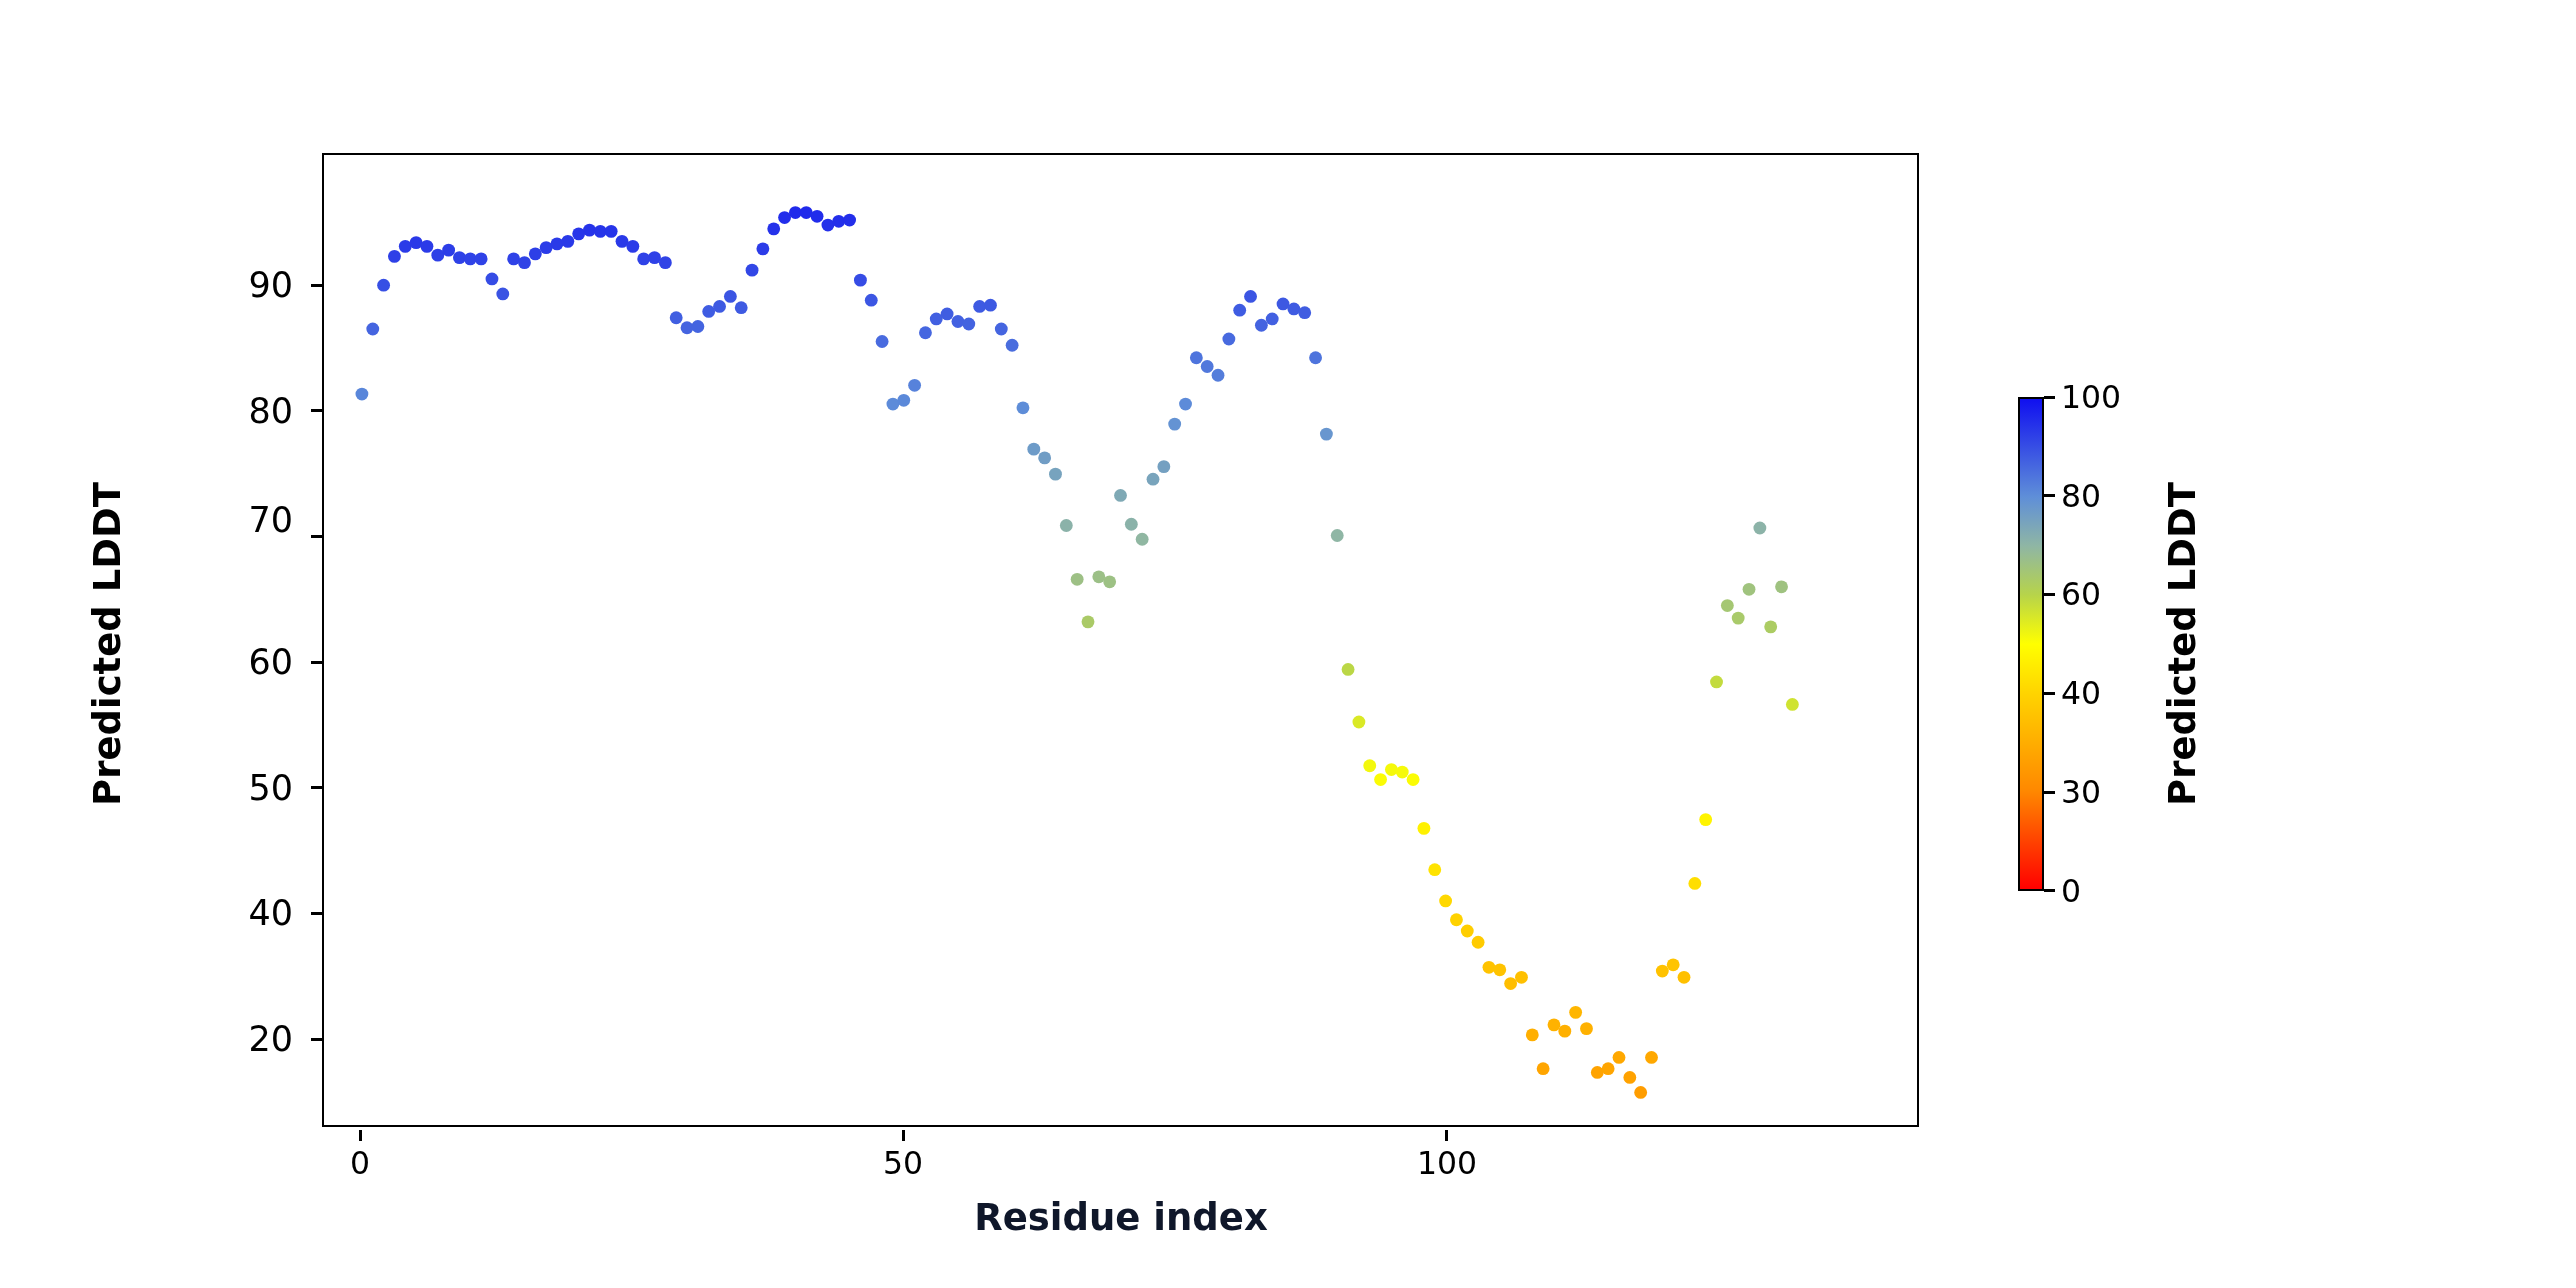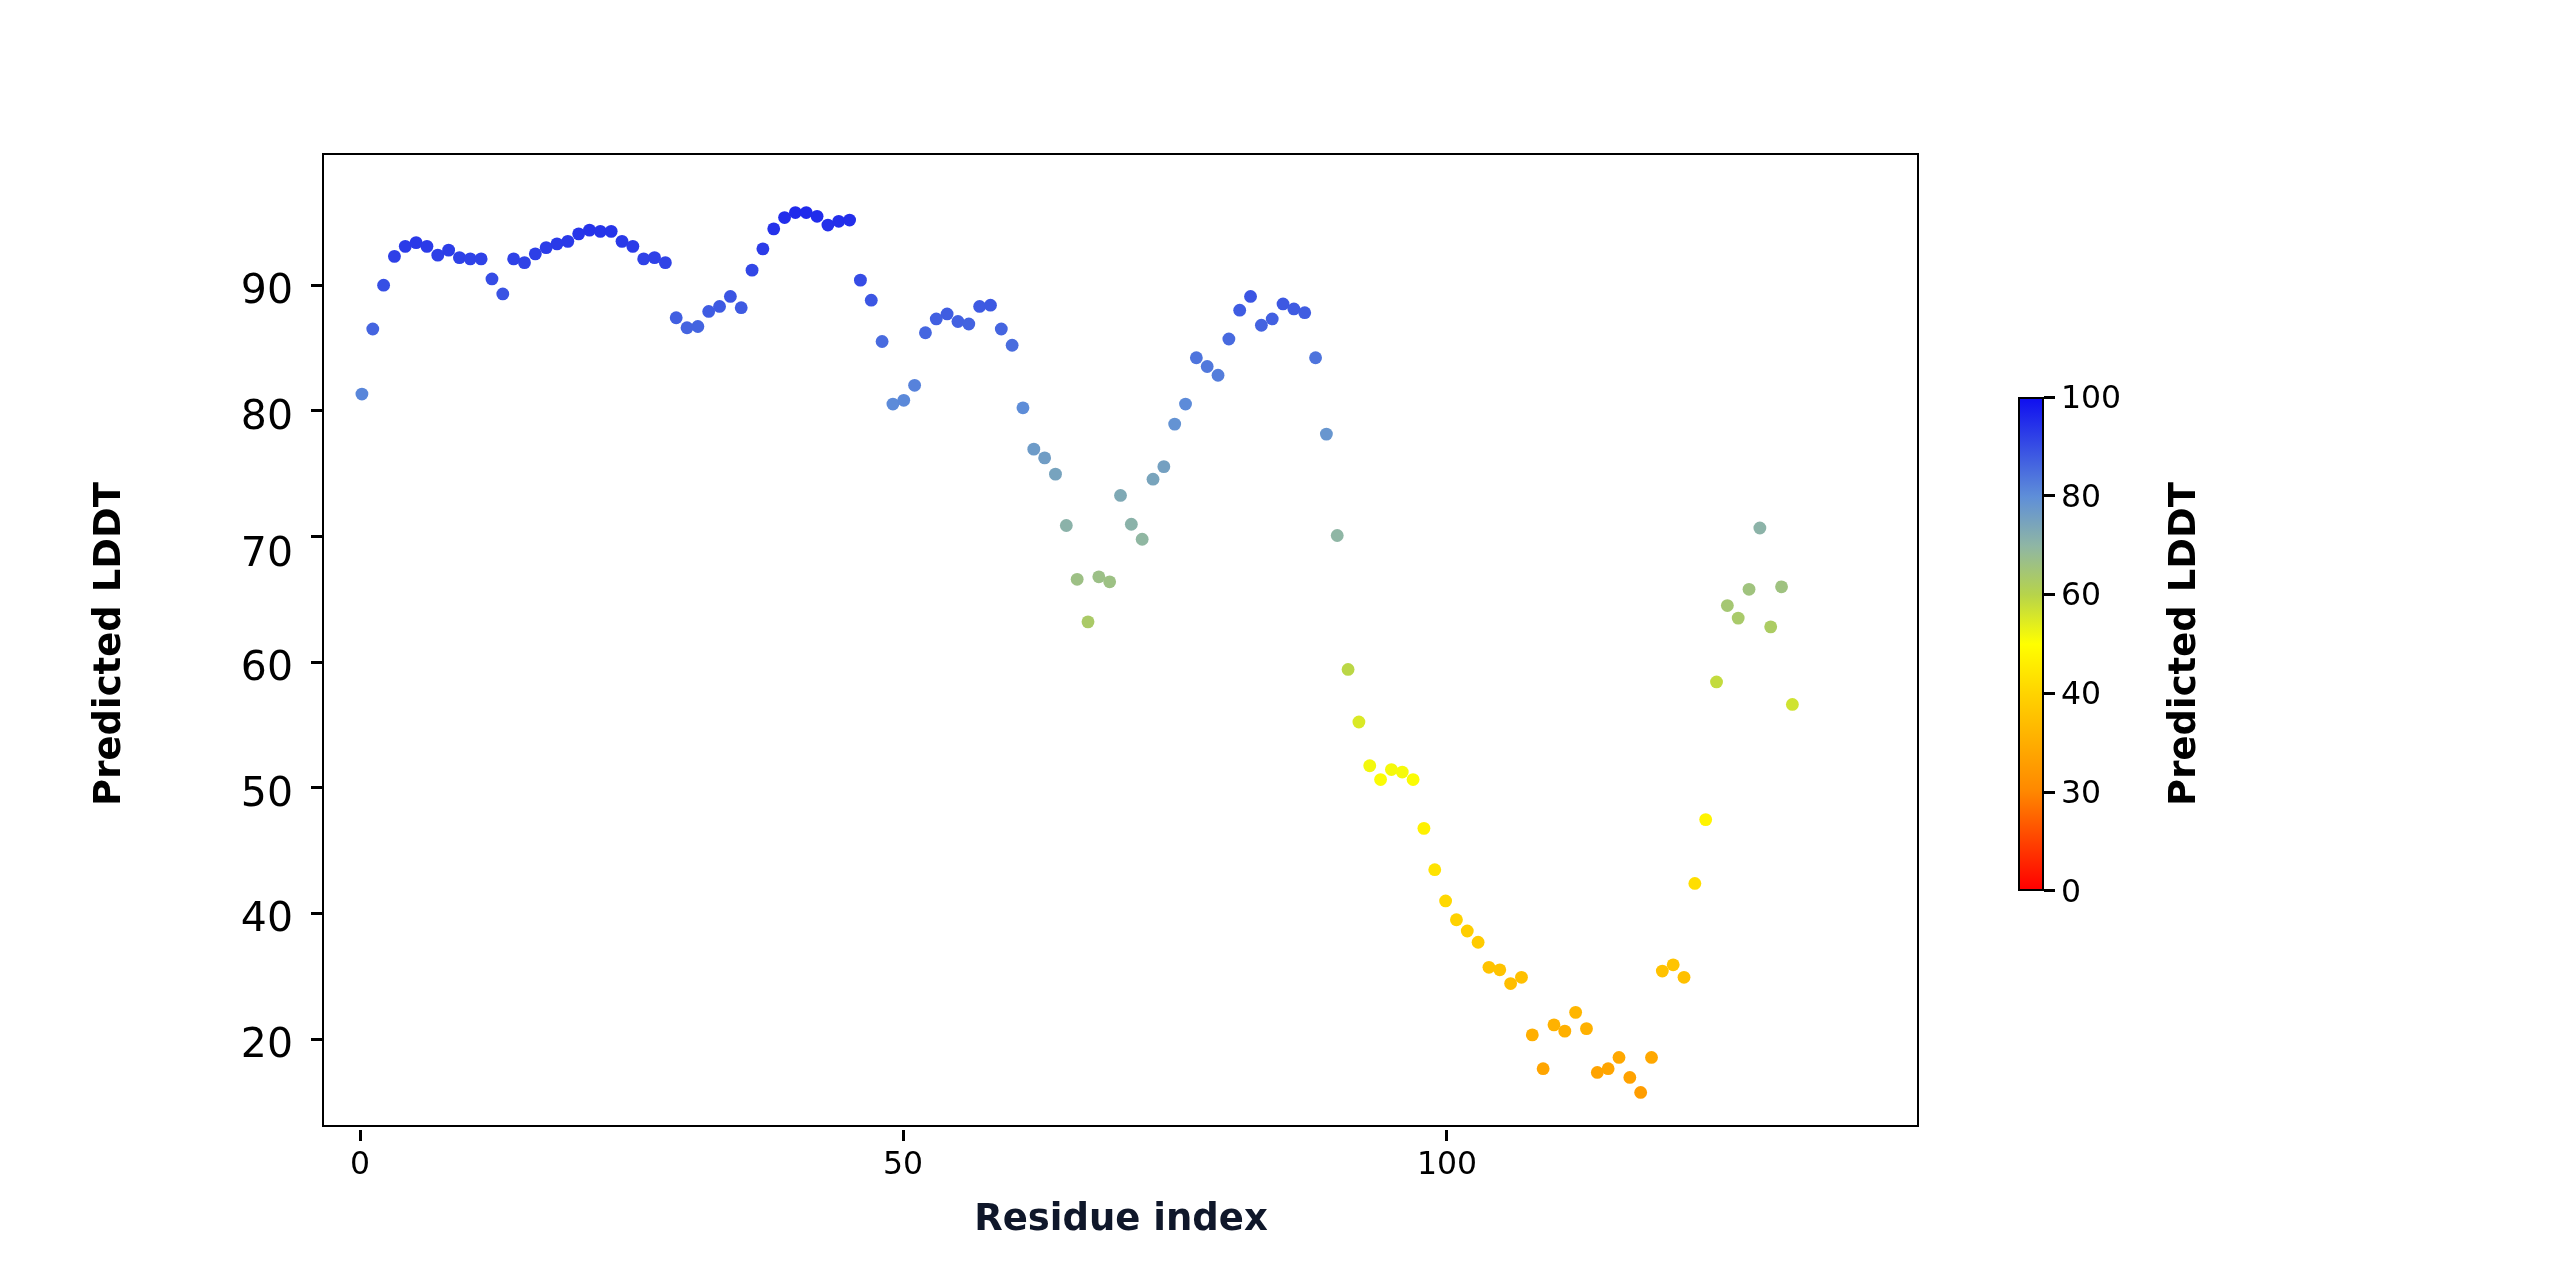--- a/index.html
+++ b/index.html
@@ -40,21 +40,21 @@
     left: 0; top: 0;
     width: 100%;
     height: 100%;
     display: block;
   }
 
   
   .ytick-label {
     position: absolute;
     right: 2267px; 
-    font-size: 41px;
+    font-size: 35px;
     color: #000000;
     text-align: right;
     white-space: nowrap;
     font-family: "DejaVu Sans", sans-serif;
   }
   .ytick-mark {
     position: absolute;
     width: 11.4px;
     height: 2.9px;
     background: #000000;
@@ -149,21 +149,21 @@
 </style>
 </head>
 <body>
 
 <div id="figure">
 
   <div id="ylabel">Predicted LDDT</div>
   <div id="ytick-labels">
       <div class="ytick-label" style="left: 179px; width: 114px; top: 265px;">90</div>
       <div class="ytick-label" style="left: 179px; width: 114px; top: 391px;">80</div>
-      <div class="ytick-label" style="left: 179px; width: 114px; top: 528px; text-align: right;">70</div>
+      <div class="ytick-label" style="left: 179px; width: 114px; top: 500px; text-align: right;">70</div>
       <div class="ytick-label" style="left: 179px; width: 114px; top: 642px;">60</div>
       <div class="ytick-label" style="left: 179px; width: 114px; top: 768px;">50</div>
       <div class="ytick-label" style="left: 179px; width: 114px; top: 893px;">40</div>
       <div class="ytick-label" style="left: 179px; width: 114px; top: 1019px;">20</div>
     </div>
   <div id="ytick-marks">
       <div class="ytick-mark" style="left: 311px; top: 284px;"></div>
       <div class="ytick-mark" style="left: 311px; top: 409px;"></div>
       <div class="ytick-mark" style="left: 311px; top: 535px;"></div>
       <div class="ytick-mark" style="left: 311px; top: 661px;"></div>

